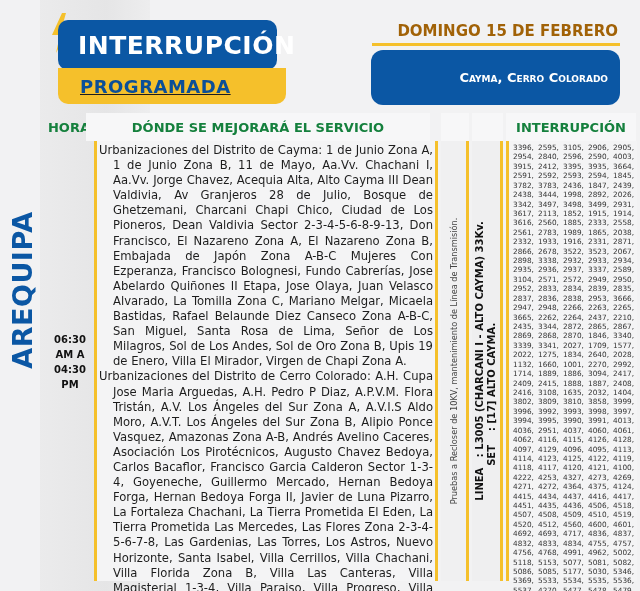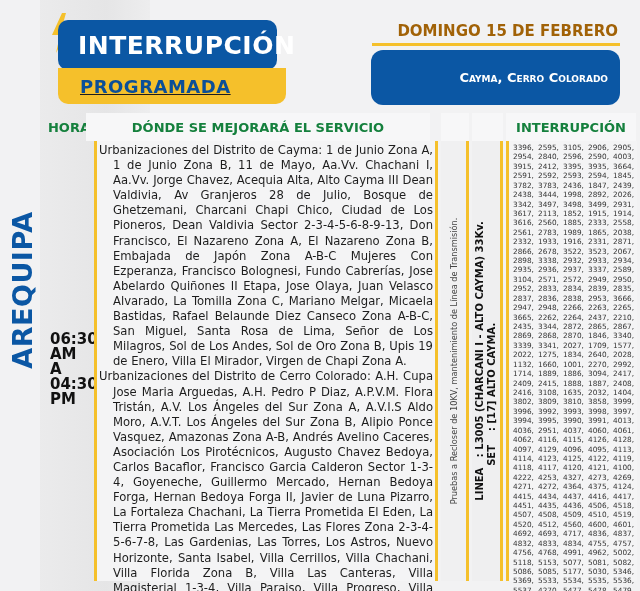--- a/index.html
+++ b/index.html
@@ -105,21 +105,21 @@
   .region {
     position: absolute; left: 0; top: 180px; width: 44px; height: 220px;
   }
   .region span {
     position: absolute; left: 50%; top: 50%;
     transform: translate(-50%, -50%) rotate(-90deg);
     color: #0b57a4; font-weight: bold; font-size: 27px; white-space: nowrap; letter-spacing: 0.5px;
   }
   .hora {
     position: absolute; left: 50px; top: 332px; width: 40px;
-    font-size: 15px; font-weight: bold; text-align: left; line-height: 15px; color: #111;
+    font-size: 10px; font-weight: bold; text-align: center; line-height: 15px; color: #111;
   }
 </style>
 </head>
 <body>
 
 <div class="bg-decor"></div>
 
 <svg class="bolt" viewBox="0 0 22 40">
   <polygon points="12,0 2,22 10,22 6,40 20,14 12,14 16,0" fill="#f5c02b"></polygon>
 </svg>

